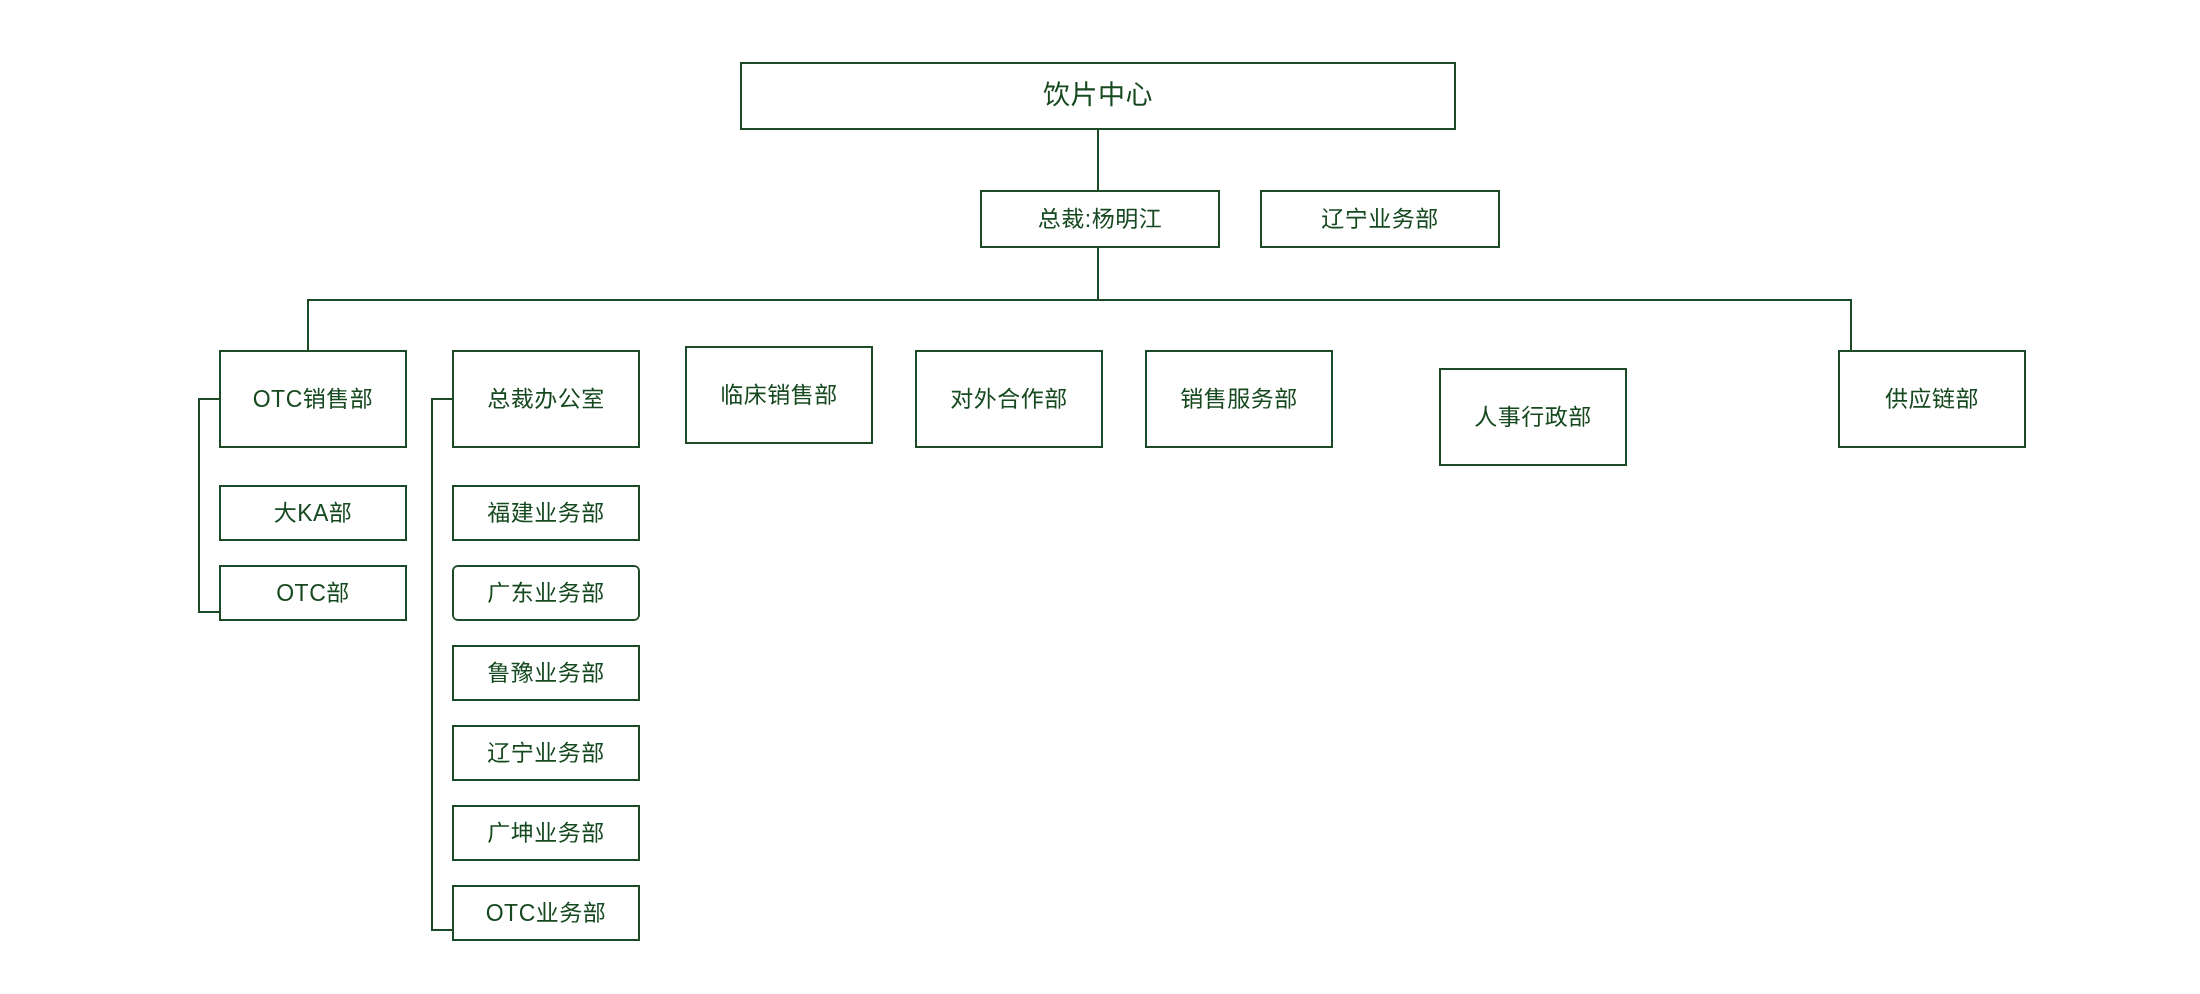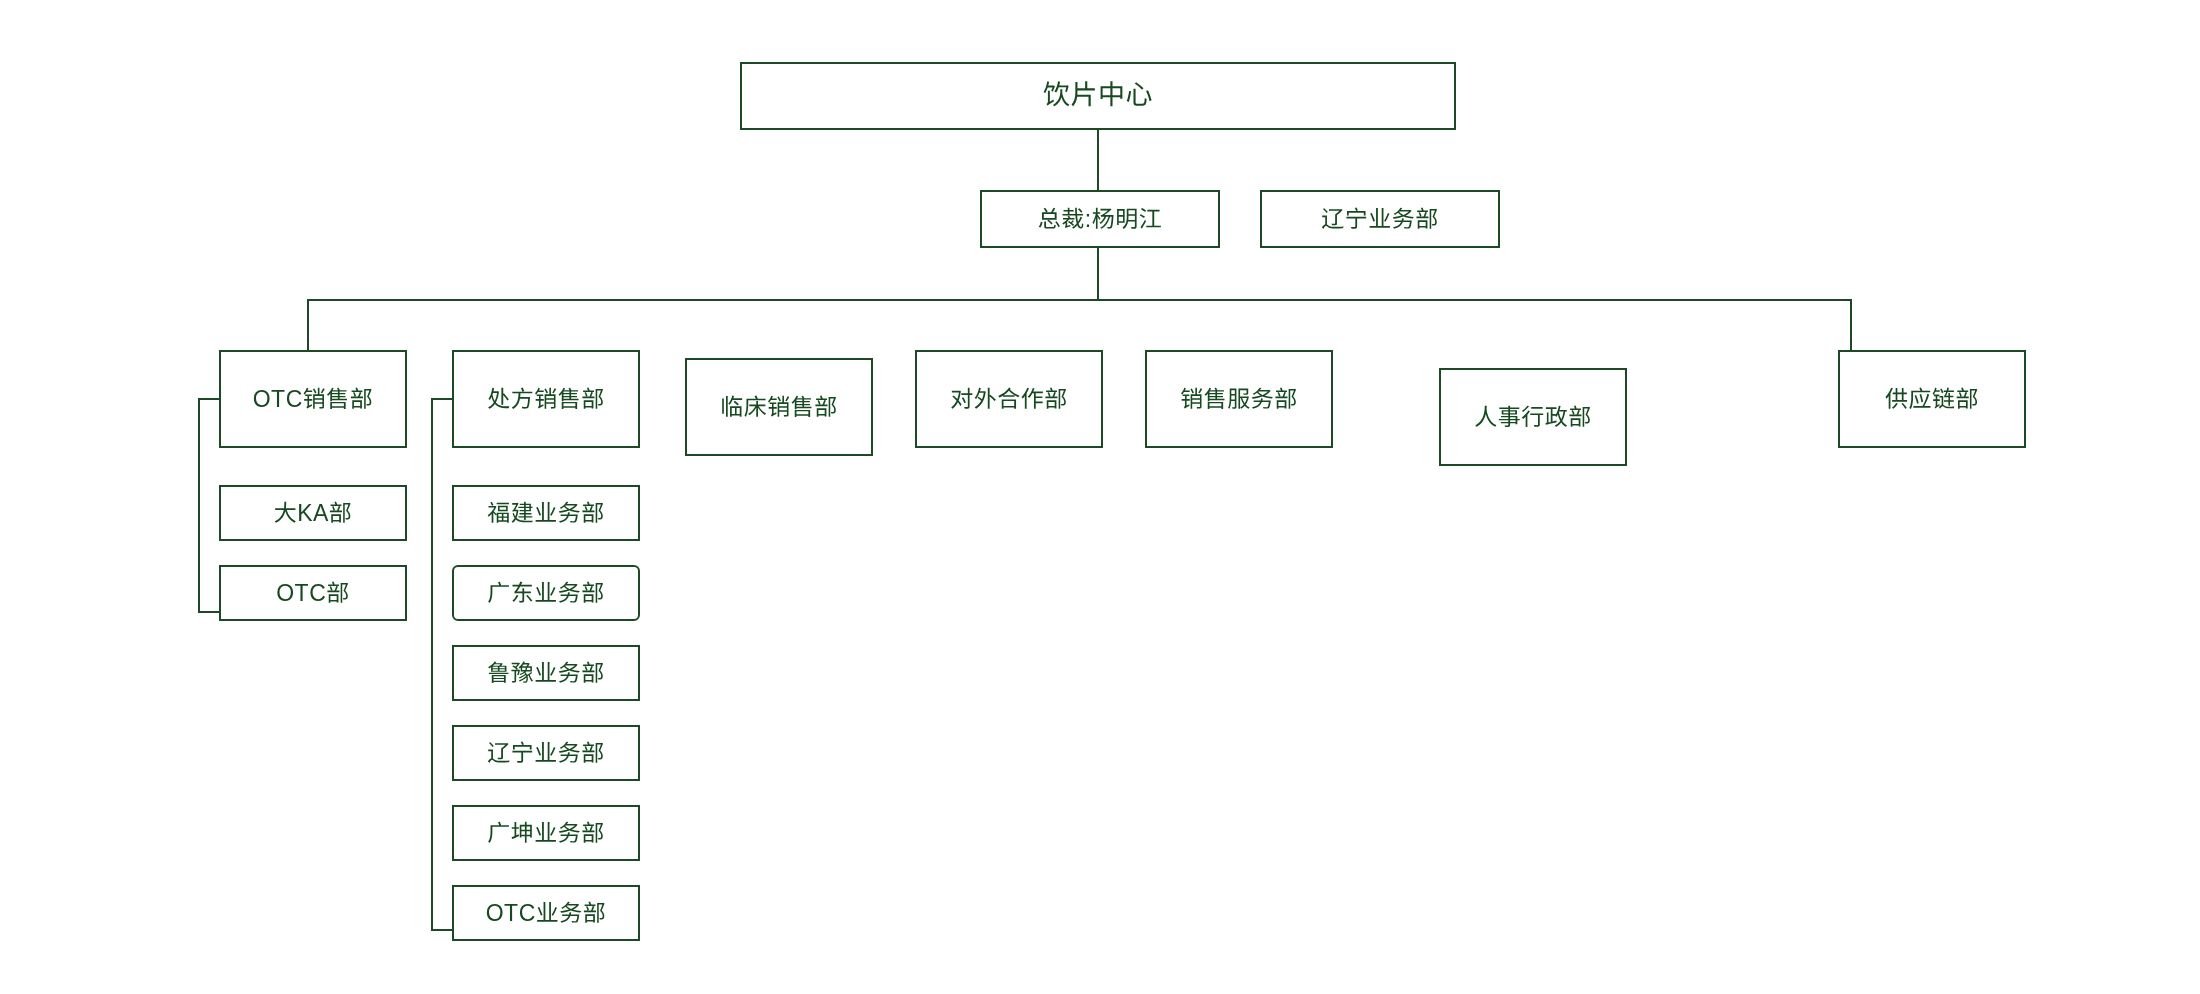--- a/index.html
+++ b/index.html
@@ -60,23 +60,23 @@
   <div class="node exec" style="left:1260px; top:190px; width:240px; height:58px;">辽宁业务部</div>
 
   <div class="connector v" style="left:1097px; top:248px; height:52px;"></div>
 
   <div class="connector h" style="left:307px; top:299px; width:1545px;"></div>
   <div class="connector v" style="left:307px; top:299px; height:51px;"></div>
   <div class="connector v" style="left:1850px; top:299px; height:51px;"></div>
 
   <div class="node dept" style="left:219px; top:350px; width:188px; height:98px;">OTC销售部</div>
 
-  <div class="node dept" style="left:452px; top:350px; width:188px; height:98px;">处方销售部</div>
+  <div class="node dept" style="left:452px; top:350px; width:188px; height:98px;">总裁办公室</div>
 
-  <div class="node dept" style="left:685px; top:358px; width:188px; height:98px;">临床销售部</div>
+  <div class="node dept" style="left:685px; top:346px; width:188px; height:98px;">临床销售部</div>
 
   <div class="node dept" style="left:915px; top:350px; width:188px; height:98px;">对外合作部</div>
 
   <div class="node dept" style="left:1145px; top:350px; width:188px; height:98px;">销售服务部</div>
 
   <div class="node dept" style="left:1439px; top:350px; width:188px; height:98px;margin-top:18px;">人事行政部</div>
 
 
   <div class="node dept" style="left:1838px; top:350px; width:188px; height:98px;">供应链部</div>
 

